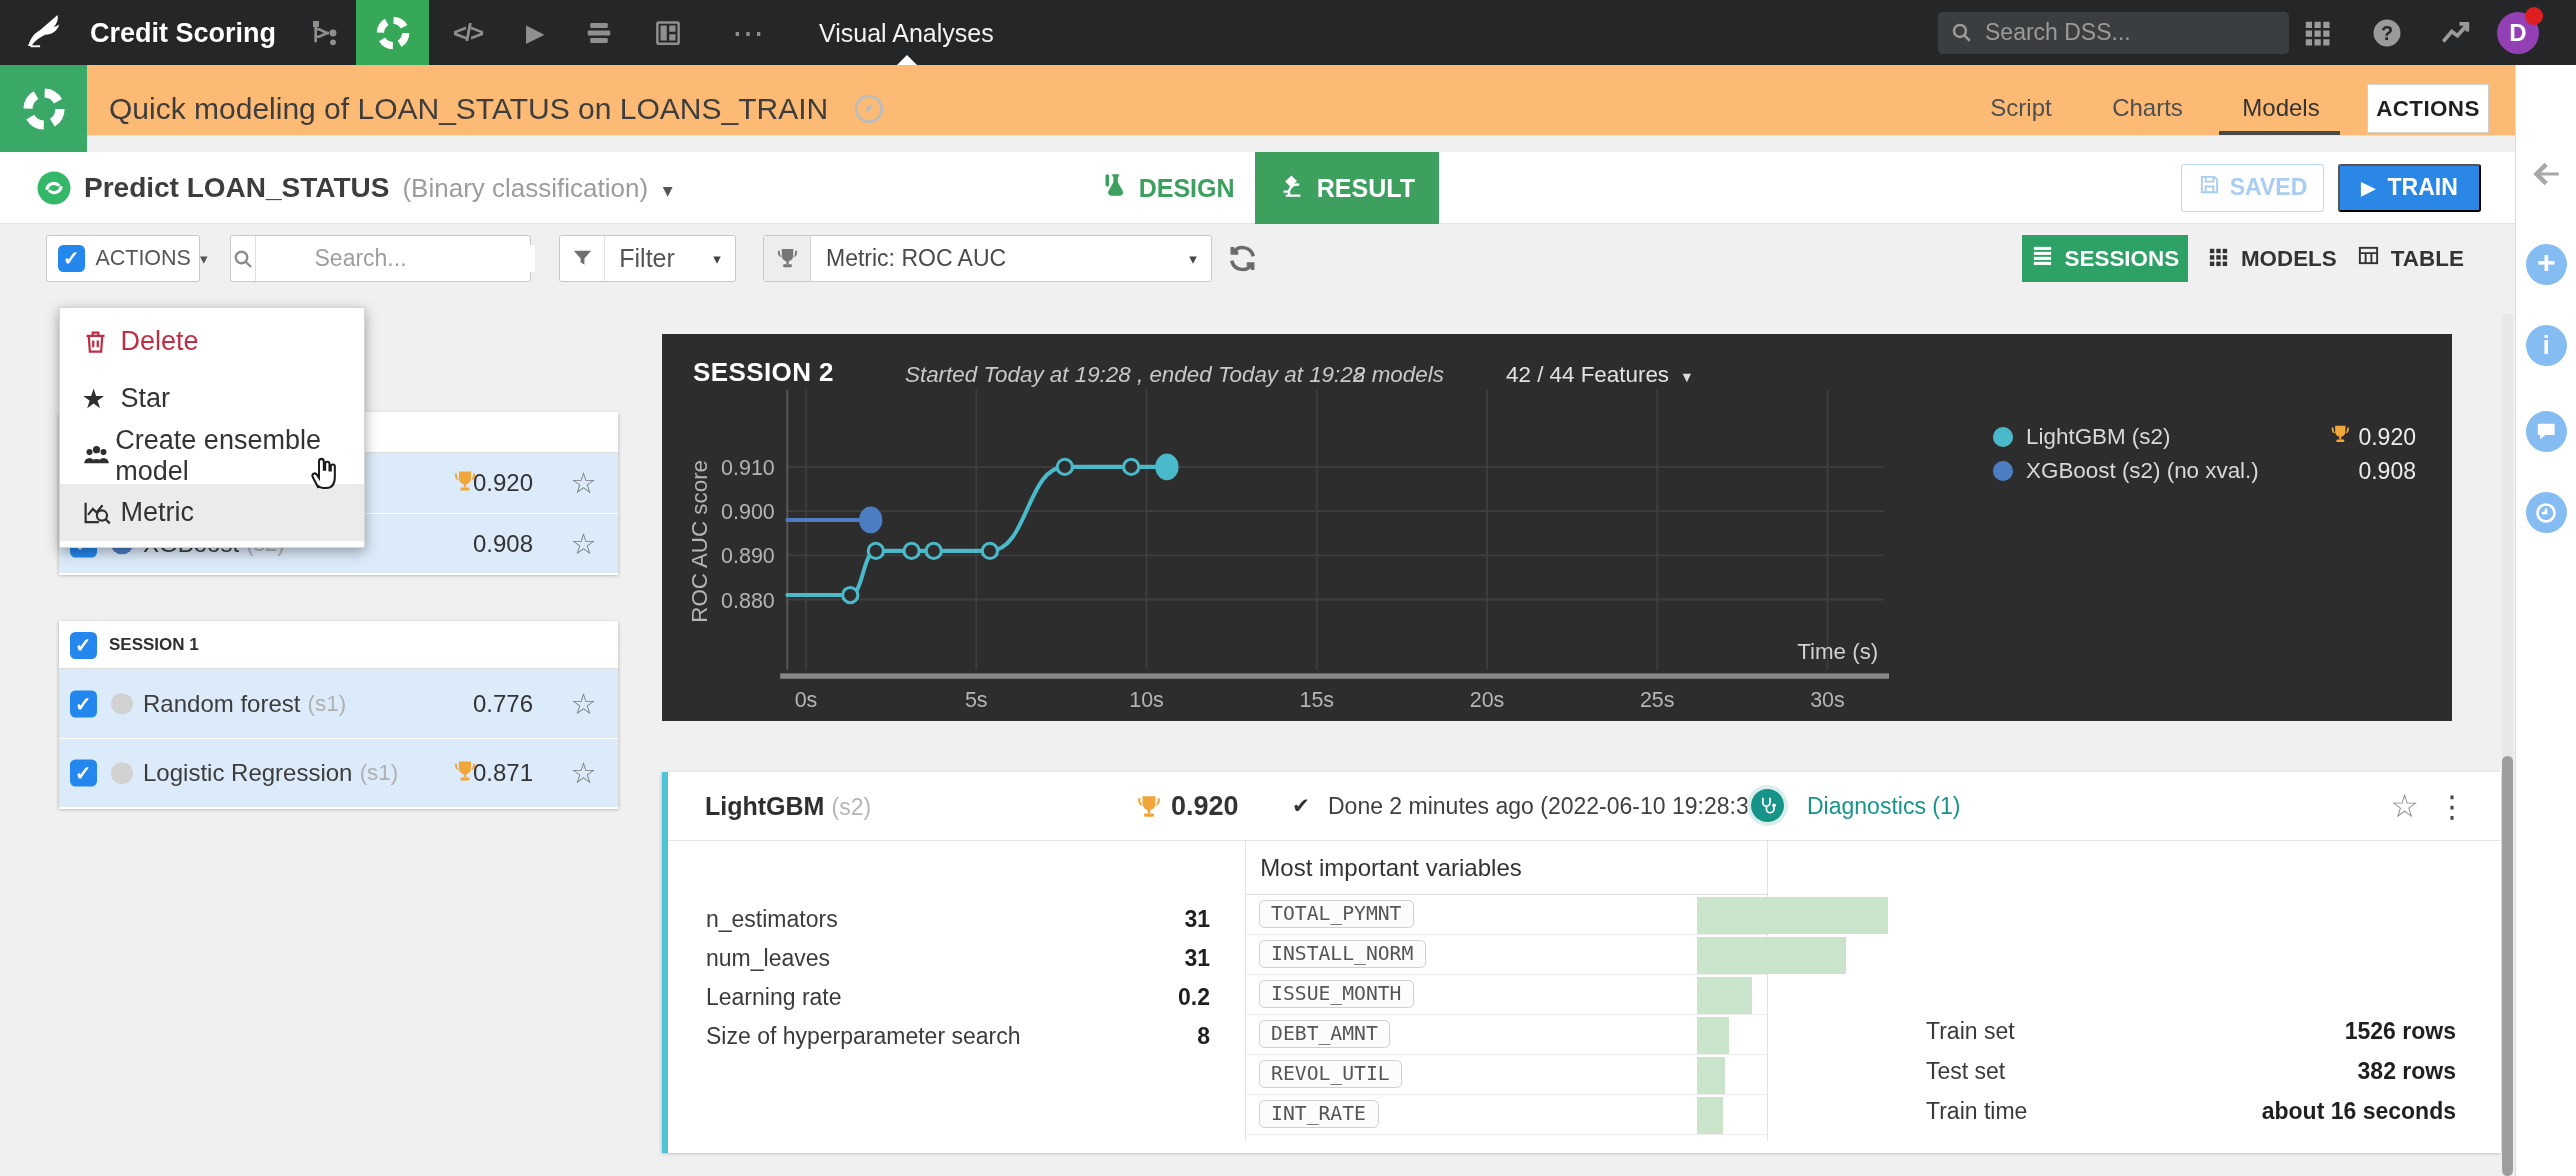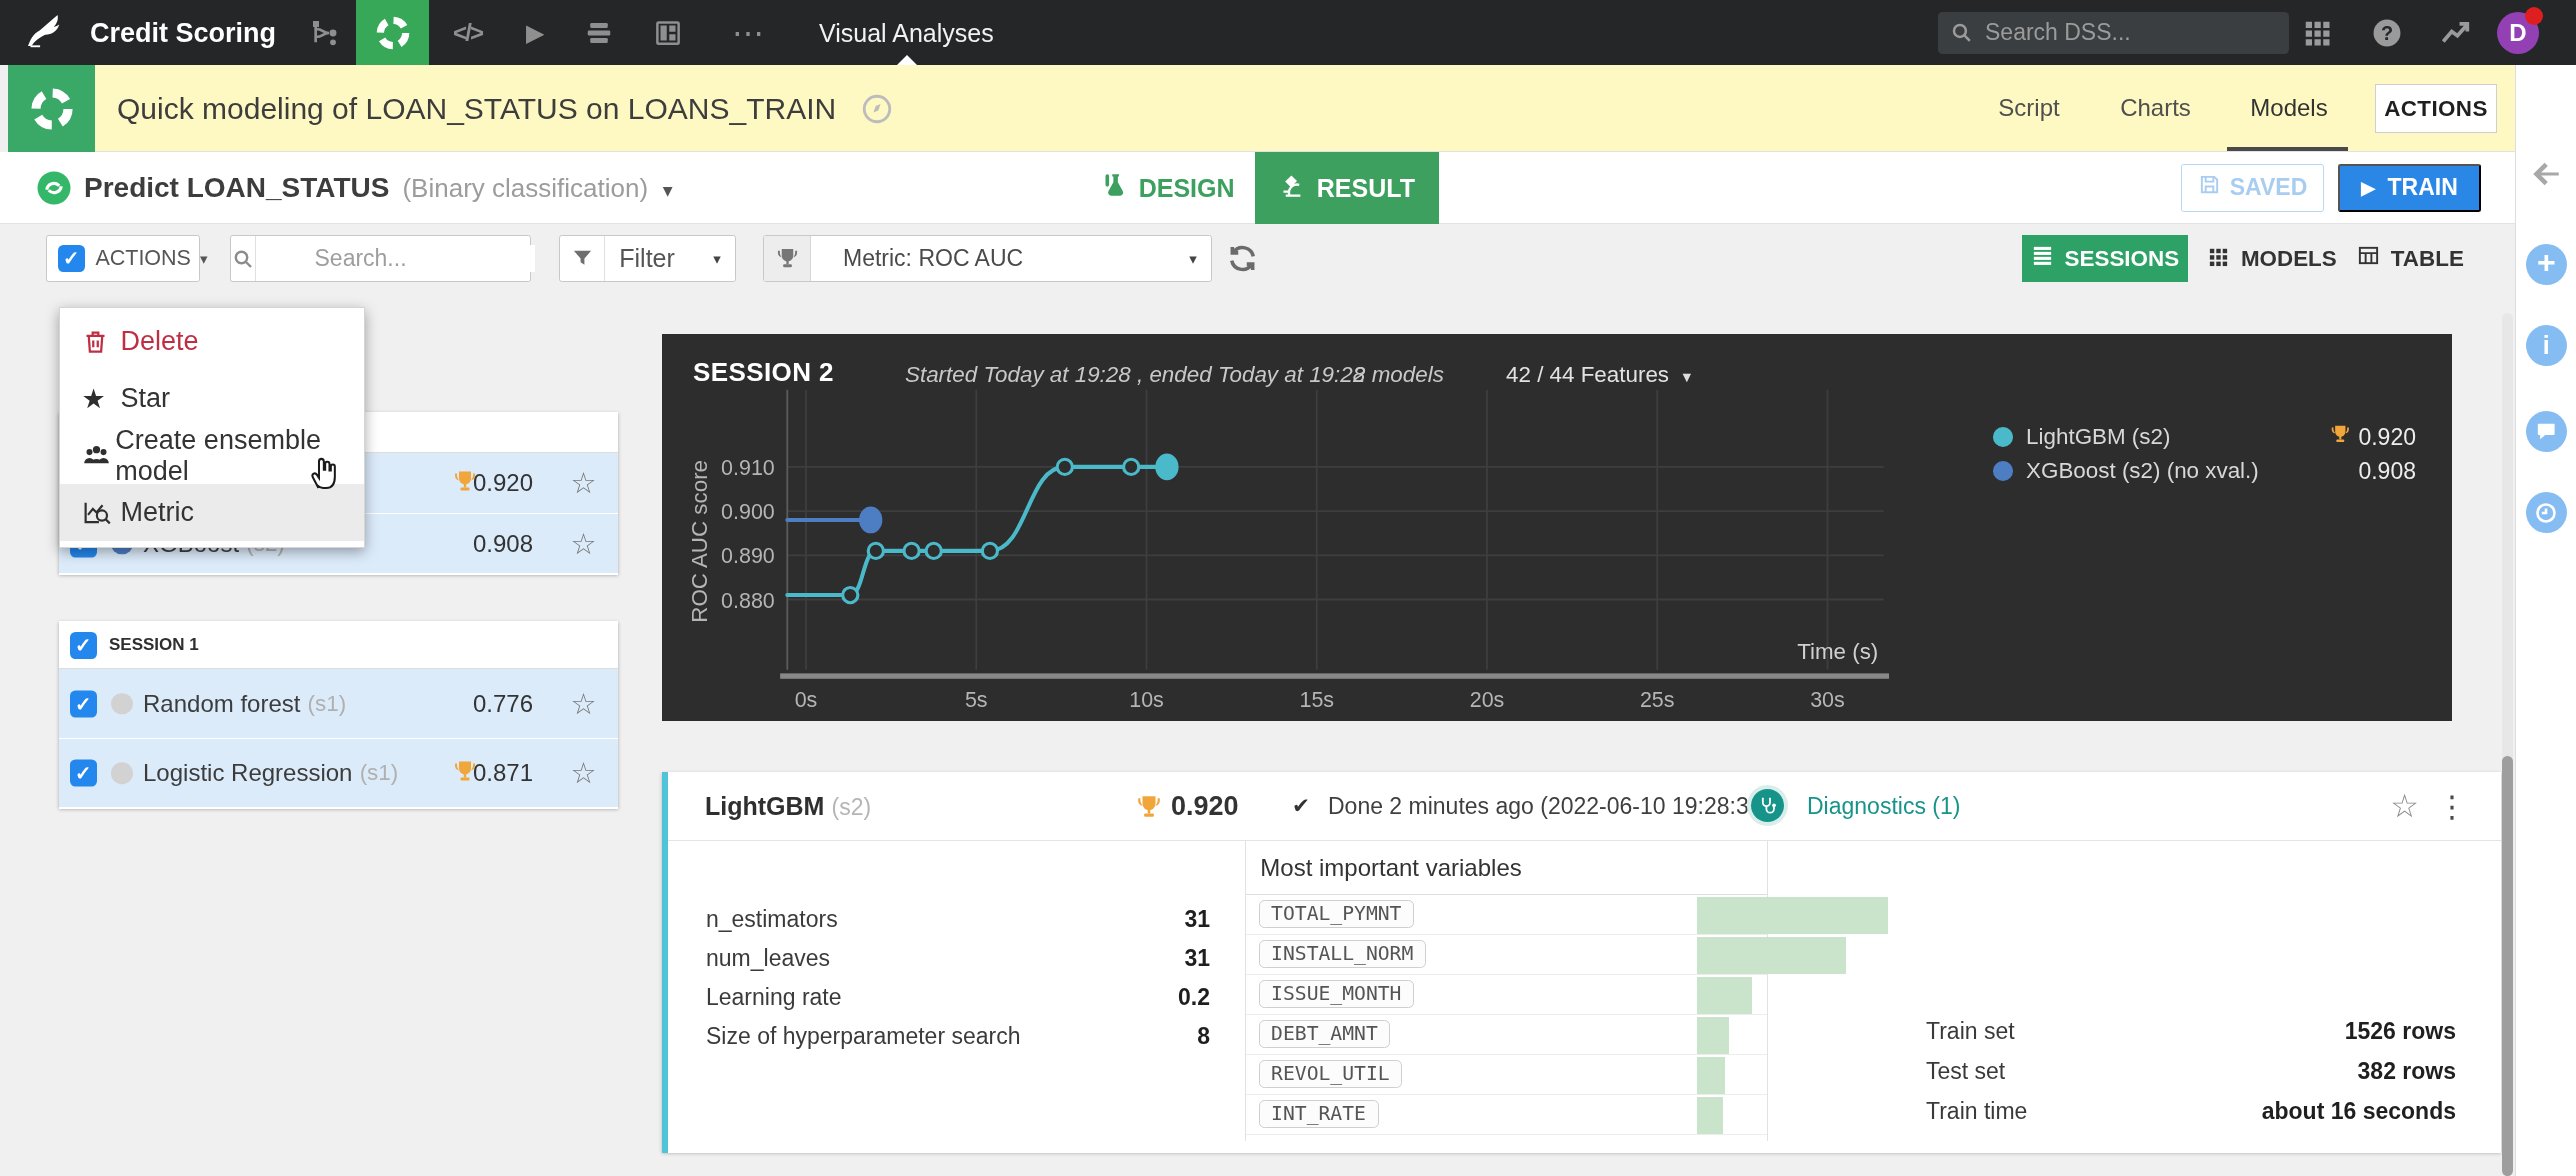--- a/index.html
+++ b/index.html
@@ -16,21 +16,21 @@
   .tb-tile { position:absolute; left:356px; top:0; width:73px; height:65px; background:#36a857; display:flex; align-items:center; justify-content:center; }
   .section-title { left:819px; color:#f2f2f2; font-size:25px; }
   .tb-caret { position:absolute; left:897px; bottom:0; width:0; height:0; border-left:10.7px solid transparent; border-right:10.7px solid transparent; border-bottom:10.7px solid #fff; }
   .tb-search { position:absolute; left:1938px; top:11.6px; width:351px; height:42px; background:#3b3e40; border-radius:4.5px; display:flex; align-items:center; }
   .tb-search input { background:transparent; border:none; outline:none; color:#a0a0a0; font-size:23px; width:269px; font-family:"Liberation Sans",sans-serif; }
   .tb-search input::placeholder { color:#9b9b9b; }
   .avatar { position:absolute; left:2497px; top:11.6px; width:42px; height:42px; border-radius:50%; background:#9440b5; color:#fff; font-size:24px; font-weight:bold; display:flex; align-items:center; justify-content:center; }
   .avatar .notif { position:absolute; right:-3.6px; top:-4.5px; width:18px; height:18px; border-radius:50%; background:#df1f1f; }
 
   
-  .main-header { position:absolute; left:8px; top:65px; width:2515px; height:87px; background:#fef9c3; border-bottom:0.9px solid #e1e1e1; }
+  .main-header { position:absolute; left:0; top:65px; width:2515px; height:71px; background:#fdba74; border-bottom:0.9px solid #e1e1e1; }
   .mh-tile { position:absolute; left:0; top:0; width:87px; height:87px; background:#3aa968; display:flex; align-items:center; justify-content:center; }
   .mh-title { position:absolute; left:109px; line-height:87px; font-size:30px; color:#3d3d3d; }
   .mh-compass { position:absolute; left:852px; top:27px; }
   .mh-tab { position:absolute; line-height:85px; font-size:24px; color:#4f4f4f; text-align:center; cursor:pointer; }
   .mh-underline { position:absolute; left:2219px; bottom:0; width:121px; height:4.5px; background:#4a4a4a; }
   .mh-actions { position:absolute; left:2367px; top:19px; width:122px; height:49px; background:#fff; border:1.8px solid #cfcfcf; font-size:22.4px; font-weight:bold; color:#1f1f1f; display:flex; align-items:center; justify-content:center; letter-spacing:0.4px; }
 
   
   .task-row { position:absolute; left:0; top:152px; width:2515px; height:72px; background:#fff; border-bottom:0.9px solid #e3e3e3; }
   .predict-icon { position:absolute; left:36px; top:18px; }
@@ -52,21 +52,21 @@
   .actions-box .caret { font-size:15px; color:#555; margin-left:9px; }
   .search-box { left:230px; width:301px;gap:46px; }
   .seg { width:45px; height:100%; display:flex; align-items:center; justify-content:center; border-right:0.9px solid #e0e0e0; }
   .search-box input { border:none; outline:none; font-size:23px; color:#999; padding-left:12.5px; width:233px; font-family:"Liberation Sans",sans-serif; }
   .search-box input::placeholder { color:#9e9e9e; }
   .filter-box { left:559px; width:177px; }
   .filter-box .lbl { font-size:25px; color:#555; padding-left:14.3px; flex:1; }
   .filter-box .caret, .metric-box .caret { font-size:15px; color:#444; margin-right:14.3px; }
   .metric-box { left:763px; width:449px; }
   .metric-box .seg { width:47px; background:#ededed; border-right:0.9px solid #d5d5d5; }
-  .metric-box .lbl { font-size:23px; color:#4a4a4a; padding-left:32px; flex:1; }
+  .metric-box .lbl { font-size:23px; color:#4a4a4a; padding-left:15px; flex:1; }
   .refresh-btn { position:absolute; left:1226px; top:242px; }
   .view-btn { position:absolute; top:235px; height:47px; display:flex; align-items:center; justify-content:center; gap:10.7px; font-size:22.4px; font-weight:bold; color:#333; }
   .view-sessions { left:2022px; width:166px; background:#2ea266; color:#fff; }
   .view-models { left:2204px; width:136px; }
   .view-table { left:2354px; width:113px; }
 
   
   .cb { width:27px; height:27px; background:#2387ee; border-radius:5.4px; color:#fff; font-size:19.7px; font-weight:bold; display:flex; align-items:center; justify-content:center; flex:none; }
   .star-o { color:#787878; font-size:29px; }
   .dot { width:21.5px; height:21.5px; border-radius:50%; }

